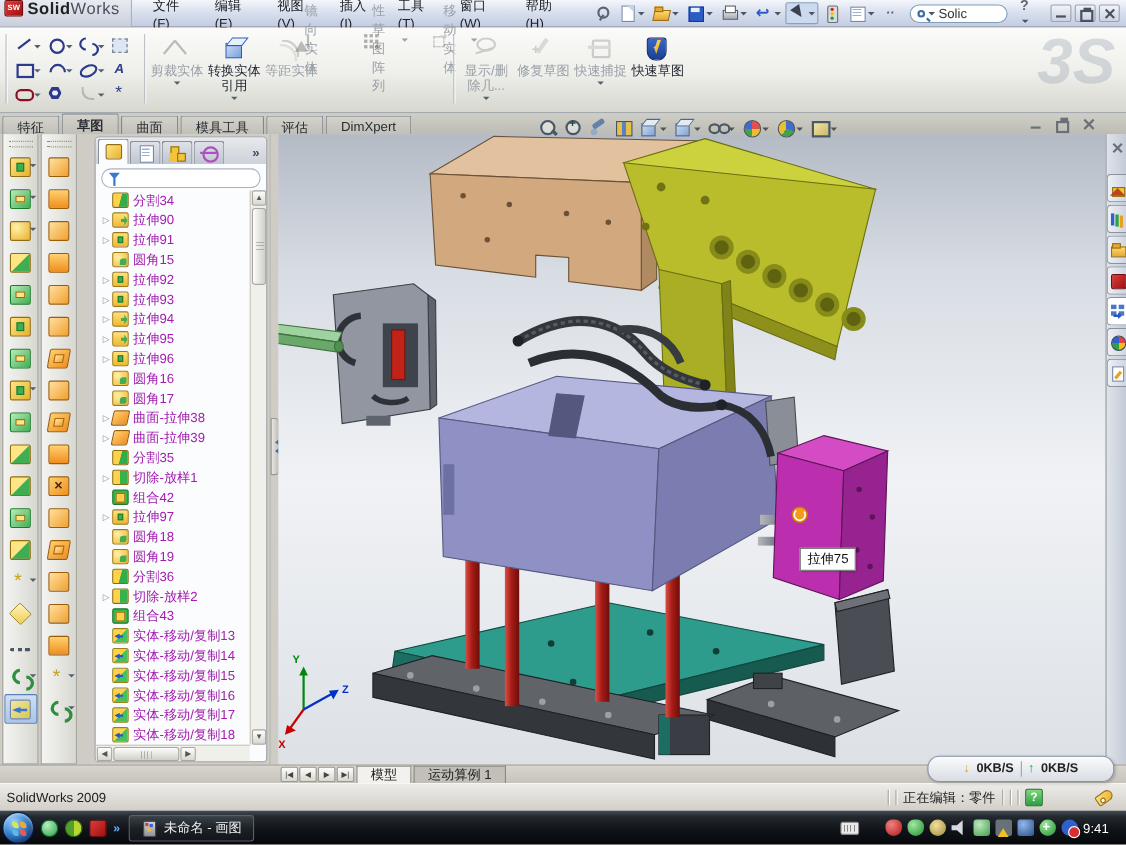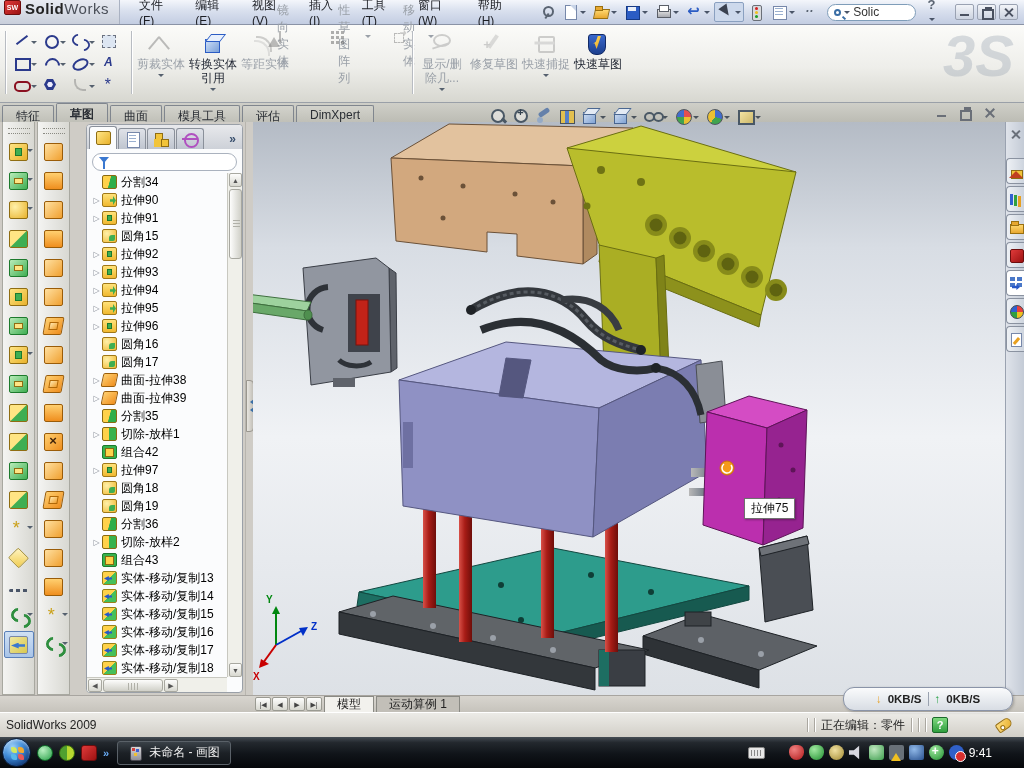--- a/index.html
+++ b/index.html
@@ -187,21 +187,21 @@
   .c-dx::before{content:"";position:absolute;left:1px;top:1px;width:11px;height:11px;border:2px solid #b050c0;border-radius:50%}
   .c-dx::after{content:"";position:absolute;left:6px;top:-1px;width:2px;height:16px;background:#b050c0;box-shadow:0 0 0 transparent;transform:rotate(90deg)}
   .filter{margin:4px 5px 2px;height:18px;border:1px solid #aab2be;border-radius:9px;background:#fff;display:flex;align-items:center;padding:0 6px}
   .funnel{width:0;height:0;border:5px solid transparent;border-top:6px solid #3a78d0;position:relative}
   .funnel::after{content:"";position:absolute;left:-1px;top:-1px;width:2px;height:7px;background:#3a78d0}
   .treescroll{position:absolute;left:0;top:48px;right:15px;bottom:15px;overflow:hidden;padding-left:4px}
   .trow{display:flex;align-items:center;height:18px;white-space:nowrap}
   .texp{width:11px;flex:none;color:#8a909a;font-size:8px;text-align:center;visibility:hidden}
   .trow.expand .texp{visibility:visible}
   .trow .ti{width:15px;height:14px;position:relative;flex:none;margin-right:4px;border-radius:2px}
-  .trow .tlab{font-size:12px;color:#000000}
+  .trow .tlab{font-size:12px;color:#a21caf}
   .c-split{background:linear-gradient(105deg,#ffd24a 48%,#2fae4a 52%);border:1px solid #8a6a10}
   .c-extrude{background:linear-gradient(#ffe27a,#f0b830);border:1px solid #a07818}
   .c-extrude::after{content:"";position:absolute;inset:3px 4px;background:#3fae52;border:1px solid #1d7a2d}
   .c-extrudeb{background:linear-gradient(#ffe27a,#f0b830);border:1px solid #a07818}
   .c-extrudeb::after{content:"";position:absolute;left:7px;top:2px;width:6px;height:9px;background:#3fae52;clip-path:polygon(0 35%,50% 35%,50% 0,100% 50%,50% 100%,50% 65%,0 65%)}
   .c-fillet{background:radial-gradient(circle at 30% 30%,#fff0a8,#f0b830);border:1px solid #a07818;border-radius:50% 2px 2px 2px}
   .c-fillet::after{content:"";position:absolute;right:1px;bottom:1px;width:6px;height:6px;background:#3fae52;border-radius:50% 0 2px 0}
   .c-surfext{background:linear-gradient(135deg,#ffd070,#ef8e1e);border:1px solid #9a5c08;transform:skewX(-12deg)}
   .c-cutloft{background:linear-gradient(90deg,#ffd24a 50%,#37b24d 50%);border:1px solid #8a6a10;border-radius:2px 2px 40% 40%}
   .c-combine{background:#37b24d;border:1px solid #1d7a2d}
@@ -219,21 +219,21 @@
 
   
   .splitter{position:absolute;left:245px;top:0;width:8px;height:573px;background:#cfccc6;border-left:1px solid #b8b5ae}
   .sphandle{position:absolute;left:0;top:258px;width:8px;height:52px;background:linear-gradient(90deg,#e8e6e0,#c2bfb8);border:1px solid #9a978f;border-radius:0 4px 4px 0;display:flex;flex-direction:column;align-items:center;justify-content:center;gap:2px}
   .sphandle::before,.sphandle::after{content:"";width:0;height:0;border:3px solid transparent;border-right:4px solid #3a6ea5}
 
   
   .viewport{position:absolute;left:253px;top:0;width:752px;height:573px;
     background:linear-gradient(180deg,#b4bbc5 0%,#d8dde4 22%,#f0f2f5 55%,#dde1e6 100%);overflow:hidden}
   .viewport svg{position:absolute;left:0;top:0}
-  .tooltip{position:absolute;left:491px;top:376px;background:#fefefe;border:1px solid #707070;padding:1px 6px;font-size:12px;color:#111;box-shadow:1px 1px 2px rgba(0,0,0,.3)}
+  .tooltip{position:absolute;left:474px;top:376px;background:#fefefe;border:1px solid #707070;padding:1px 6px;font-size:12px;color:#111;box-shadow:1px 1px 2px rgba(0,0,0,.3)}
 
   
   .headsup{position:absolute;left:488px;top:106px;display:flex;align-items:center;gap:3px;z-index:8;opacity:.88}
   .hbtn{display:flex;align-items:center;padding:1px;border-radius:2px}
   .hbtn i{width:18px;height:18px;position:relative;display:block}
   .hbtn .ca{width:0;height:0;border:3px solid transparent;border-top-color:#3a4450;margin:5px 1px 0}
   .c-hfit::before{content:"";position:absolute;left:2px;top:2px;width:10px;height:10px;border:2px solid #3a4a5a;border-radius:50%;background:rgba(255,255,255,.5)}
   .c-hfit::after{content:"";position:absolute;left:12px;top:12px;width:6px;height:3px;background:#3a4a5a;transform:rotate(45deg)}
   .c-harea::before{content:"";position:absolute;left:2px;top:2px;width:10px;height:10px;border:2px solid #3a4a5a;border-radius:50%;background:rgba(255,255,255,.5)}
   .c-harea::after{content:"+";position:absolute;left:5px;top:-1px;color:#203040;font-size:11px;font-weight:bold}
@@ -305,21 +305,21 @@
   .c-ql2{background:conic-gradient(#b8d830 0 50%,#50a030 50%);border-radius:50%;border:1px solid #3a7010}
   .c-ql3{background:linear-gradient(135deg,#e03a3a,#9c1212);border:1px solid #6d0d0d}
   .qlmore{color:#6aaef8;font-weight:bold;font-size:11px}
   .taskwin{display:flex;align-items:center;gap:6px;height:24px;padding:0 10px;margin-right:8px;border-radius:3px;
     background:linear-gradient(#3a4148,#1c2126 50%,#12161a);border:1px solid #5a6168;color:#f0f0f0;max-width:180px;white-space:nowrap;overflow:hidden}
   .taskwin.active{background:linear-gradient(#6a7178,#3a4046 50%,#22262c);border-color:#8a9198}
   .taskwin i{width:15px;height:15px;flex:none;position:relative}
   .c-tw-sw{background:linear-gradient(135deg,#e03a3a,#9c1212);border:1px solid #6d0d0d;border-radius:2px}
   .c-tw-paint::before{content:"";position:absolute;left:2px;top:1px;width:10px;height:13px;background:linear-gradient(#d8d8d8,#909098);border:1px solid #4a4a52;border-radius:2px}
   .c-tw-paint::after{content:"";position:absolute;left:4px;top:3px;width:3px;height:3px;background:#d04040;box-shadow:4px 1px 0 #4060d0,2px 5px 0 #f0c030}
-  .tray{margin-left:auto;display:flex;align-items:center;gap:5px;padding-right:24px}
+  .tray{margin-left:auto;display:flex;align-items:center;gap:5px;padding-right:8px}
   .kbd{width:17px;height:12px;background:#e8e8e8;border:1px solid #888;border-radius:2px;position:relative}
   .kbd::after{content:"";position:absolute;left:2px;top:2px;width:11px;height:6px;background:repeating-linear-gradient(90deg,#888 0 1px,transparent 1px 3px)}
   .tico{width:15px;height:15px;position:relative;border-radius:2px}
   .c-t1{background:radial-gradient(circle at 35% 30%,#f08080,#b01818);border-radius:40% 40% 50% 50%}
   .c-t2{background:radial-gradient(circle at 35% 30%,#a0e8a0,#1e8e2e);border-radius:40% 40% 50% 50%}
   .c-t3{background:radial-gradient(circle at 40% 35%,#f0e0a0,#a08830);border-radius:50%}
   .c-t4{background:#d8d8e0;clip-path:polygon(0 35%,35% 35%,70% 5%,70% 95%,35% 65%,0 65%)}
   .c-t5{background:radial-gradient(circle at 35% 30%,#c0e8c0,#3e9e4e);border-radius:3px}
   .c-t6{background:#687078}
   .c-t6::after{content:"";position:absolute;left:2px;top:3px;width:0;height:0;border:5px solid transparent;border-bottom:8px solid #f0c020}

